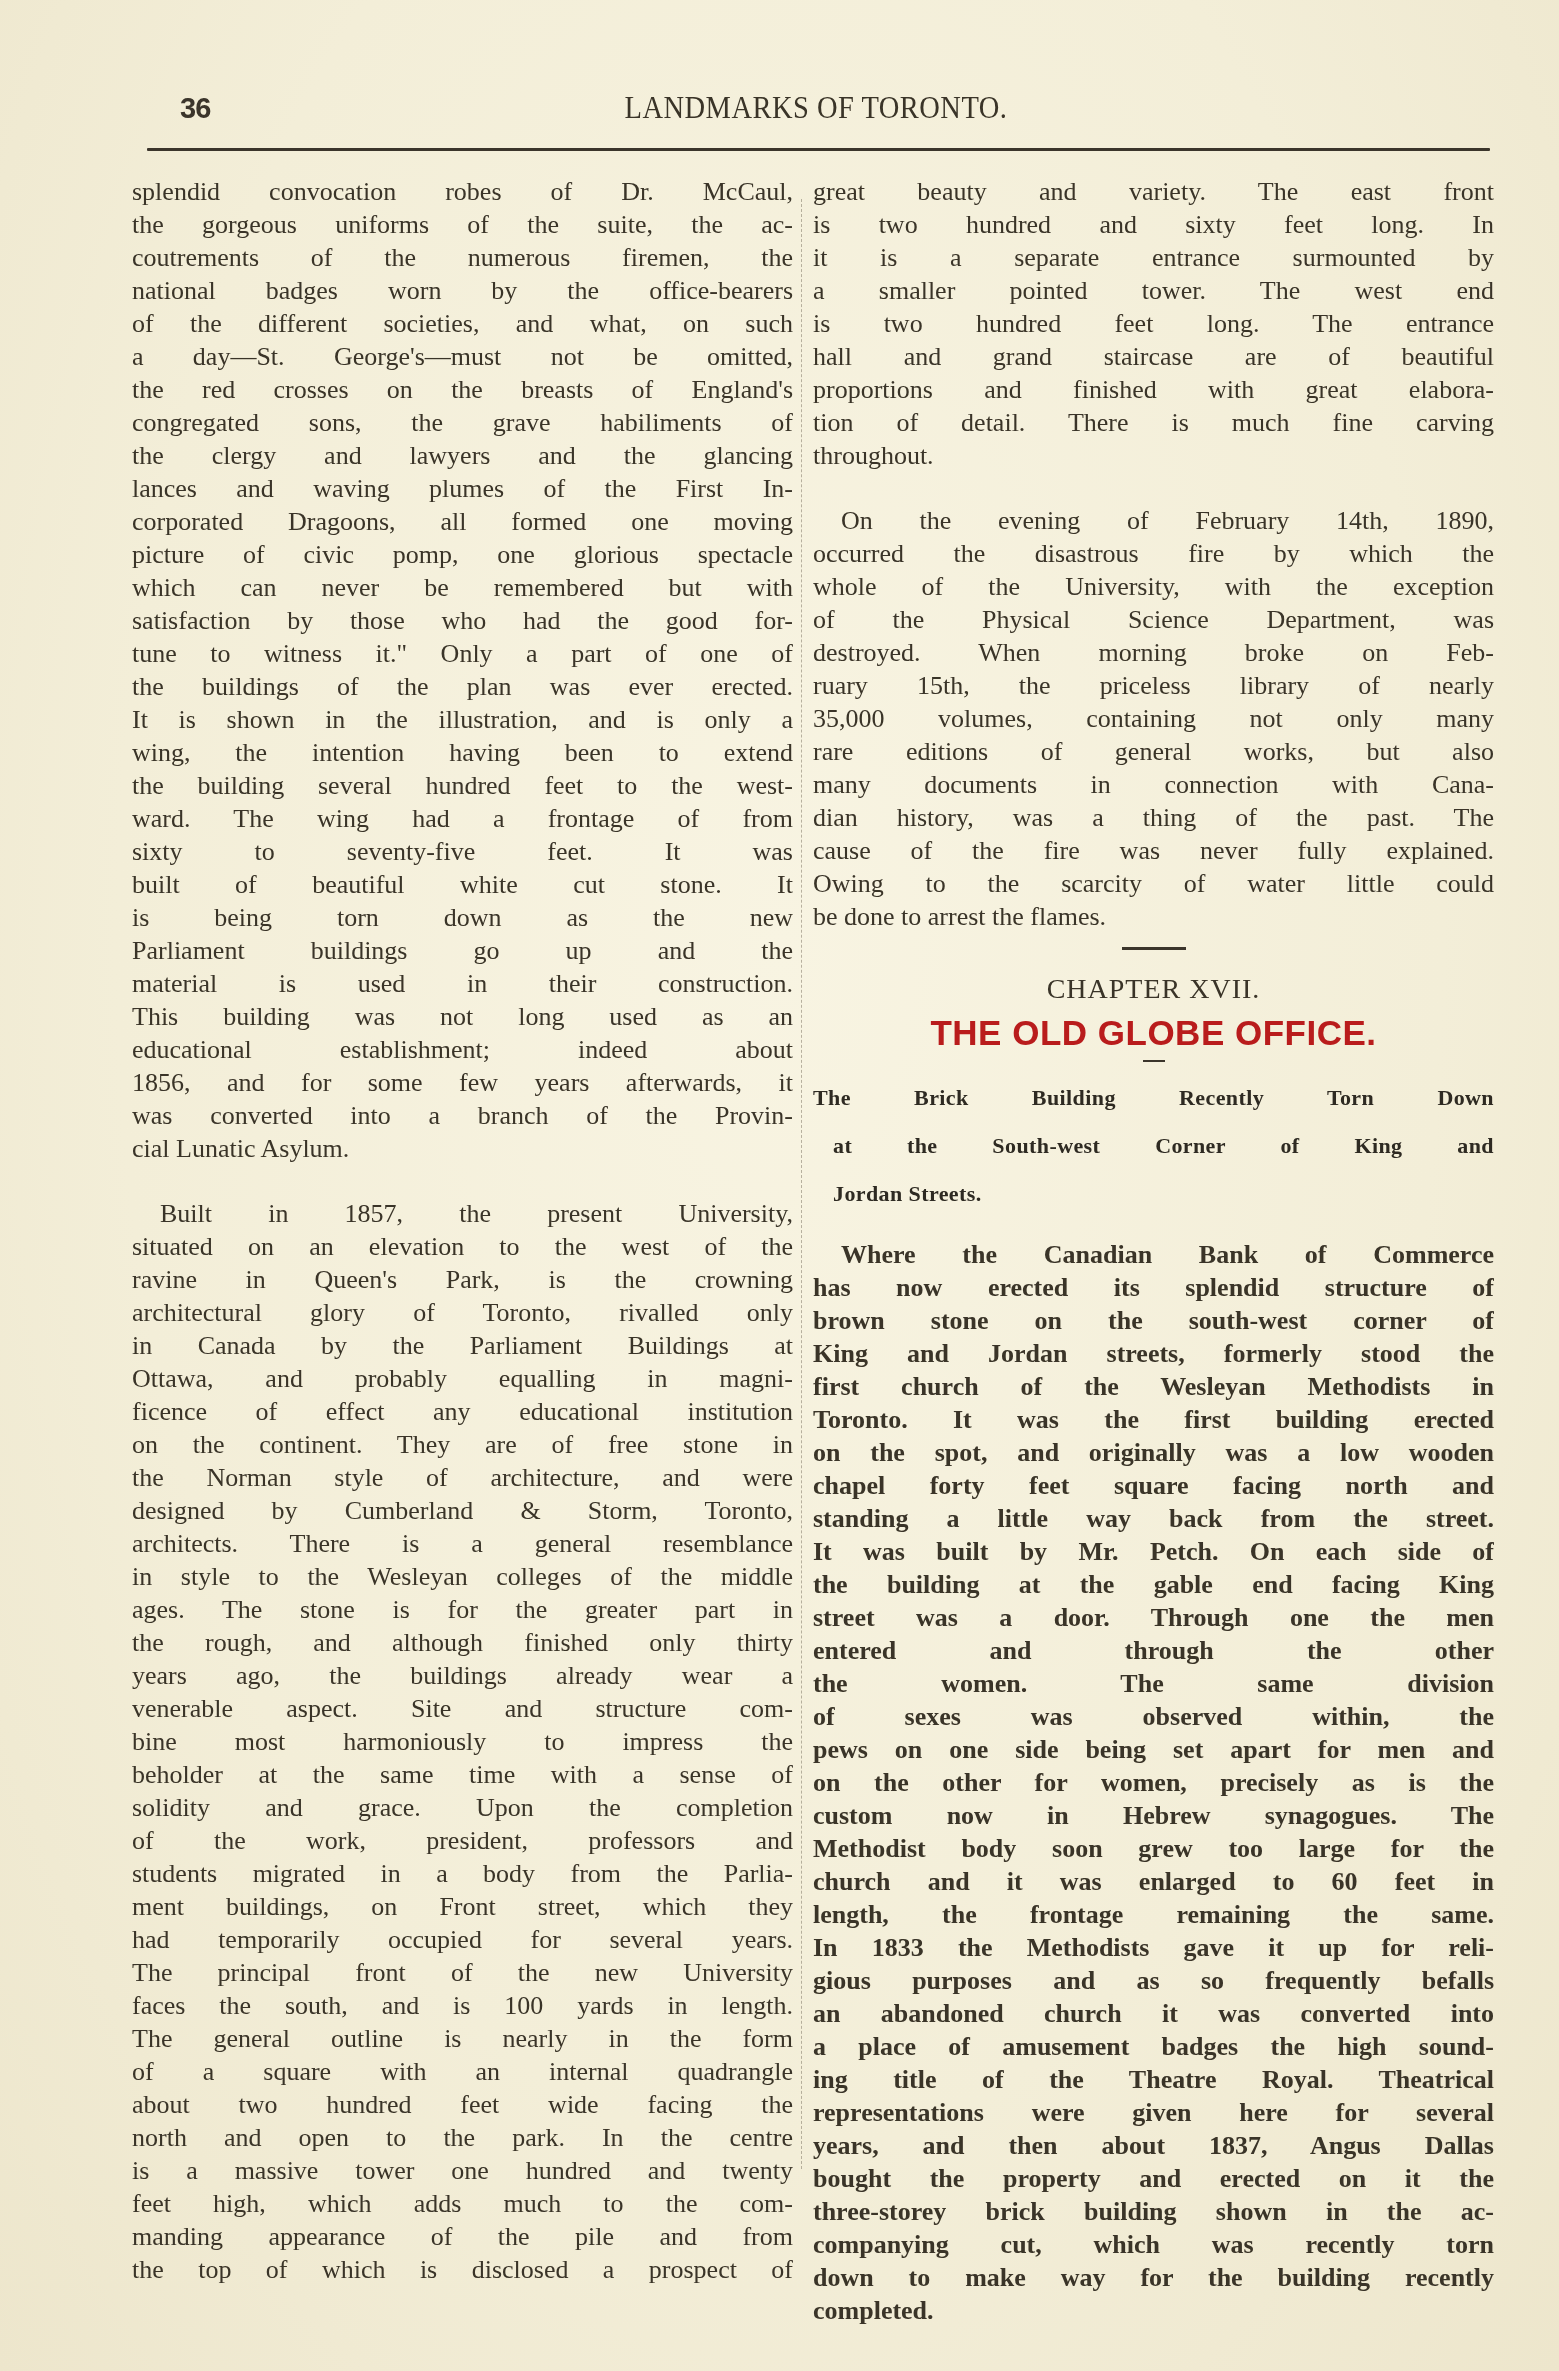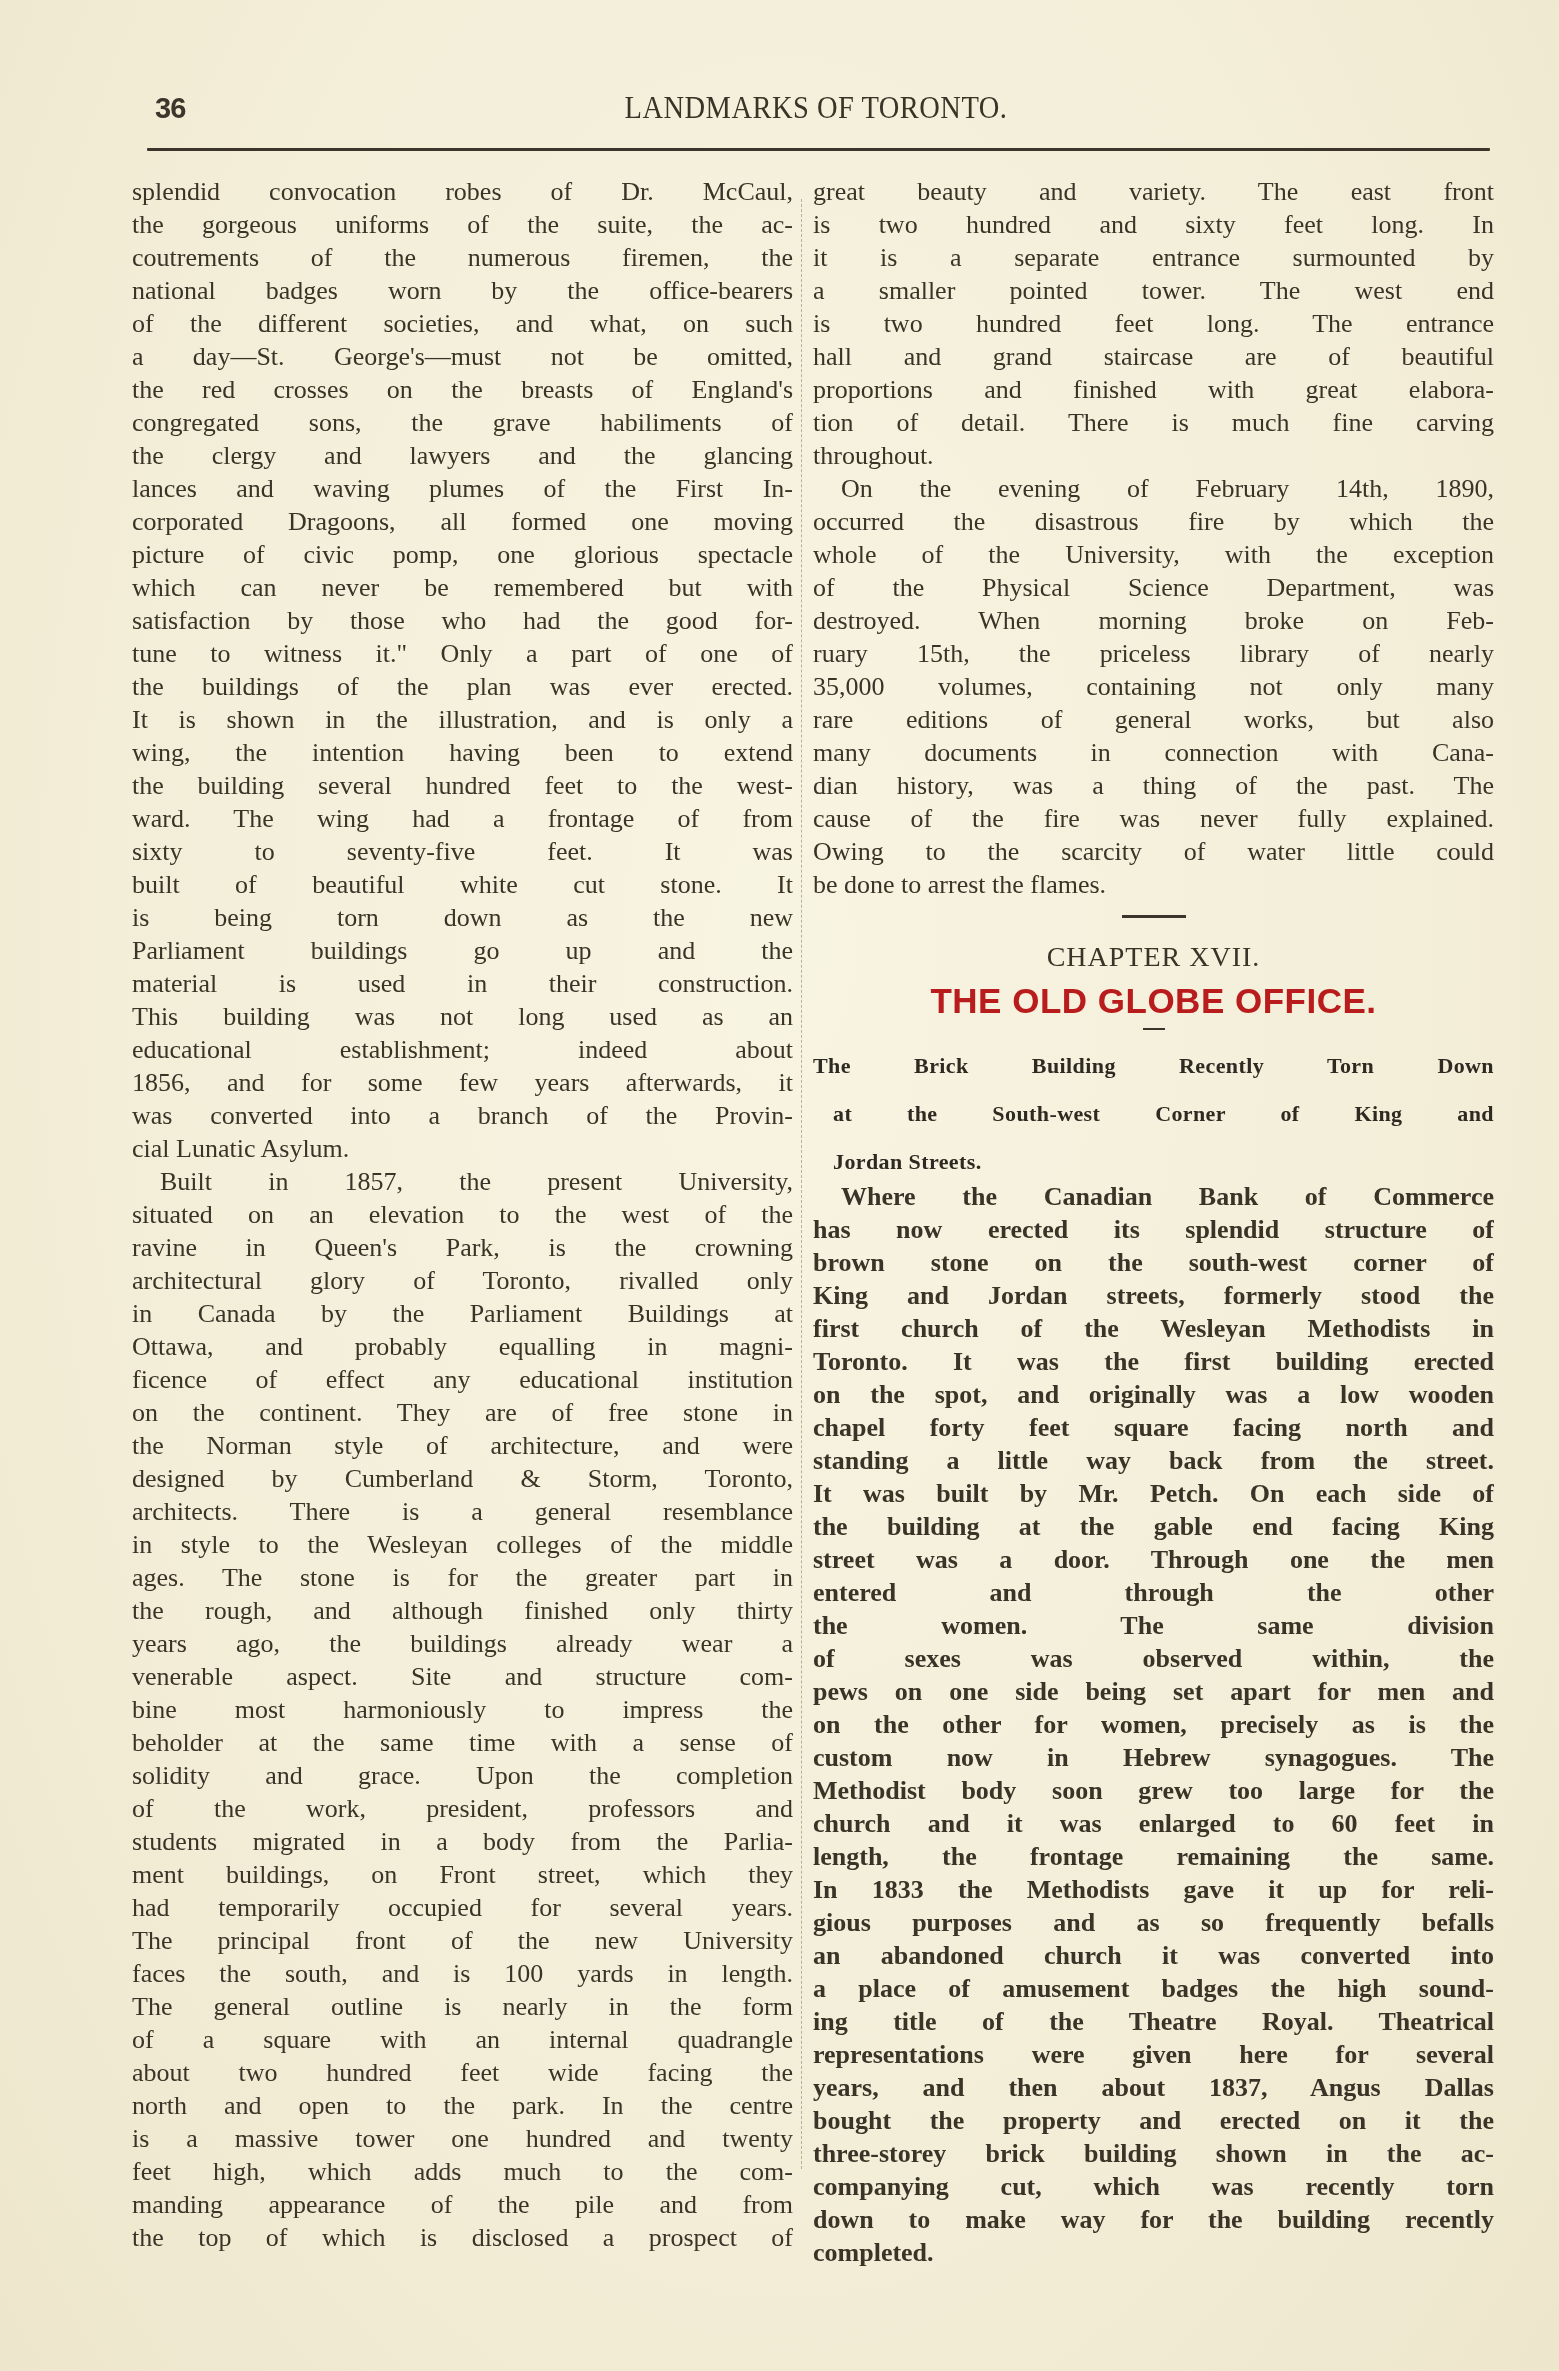--- a/index.html
+++ b/index.html
@@ -10,21 +10,21 @@
     overflow: hidden;
     font-family: "Liberation Serif", "DejaVu Serif", serif;
     color: #3a3428;
   }
   .page-bg {
     position: absolute; inset: 0;
     background: radial-gradient(ellipse at 50% 40%, #f8f4e2 0%, #f3eed8 60%, #ede6cc 100%);
   }
   .header { position: absolute; left: 0; top: 0; width: 1559px; height: 159px; }
   .page-number {
-    position: absolute; left: 155px; top: 92px;
+    position: absolute; left: 180px; top: 92px;
     font-family: "Liberation Sans", "DejaVu Sans", sans-serif;
     font-weight: bold; font-size: 29px; color: #3b352b;
     letter-spacing: -1px;
   }
   .running-title {
     position: absolute; left: 567px; top: 90px; width: 498px;
     font-size: 31px; letter-spacing: 0.5px; color: #3a3428; text-align: center;
     transform: scaleX(0.92);
   }
   .header-rule {
@@ -37,21 +37,21 @@
     text-align: justify;
   }
   .col-left { left: 132px; width: 661px; }
   .col-right { left: 813px; width: 681px; }
   .line {
     display: block; white-space: nowrap; height: 33px;
     text-align-last: justify; text-align: justify;
     overflow: hidden;
   }
   .line.last { text-align-last: left; }
-  .line.indent { padding-left: 28px; }
+  .line.indent { padding-left: 28px; margin-top: 32px; }
   .column-divider {
     position: absolute; left: 801px; top: 199px; width: 0; height: 1970px;
     border-left: 1px dashed #8c8473; opacity: 0.6;
   }
   .short-rule {
     display: block; margin: 14px auto 22px auto; width: 64px; height: 3px;
     background: #3b352b;
   }
   .chapter-number {
     display: block; text-align: center; font-size: 28px; letter-spacing: 1px;

